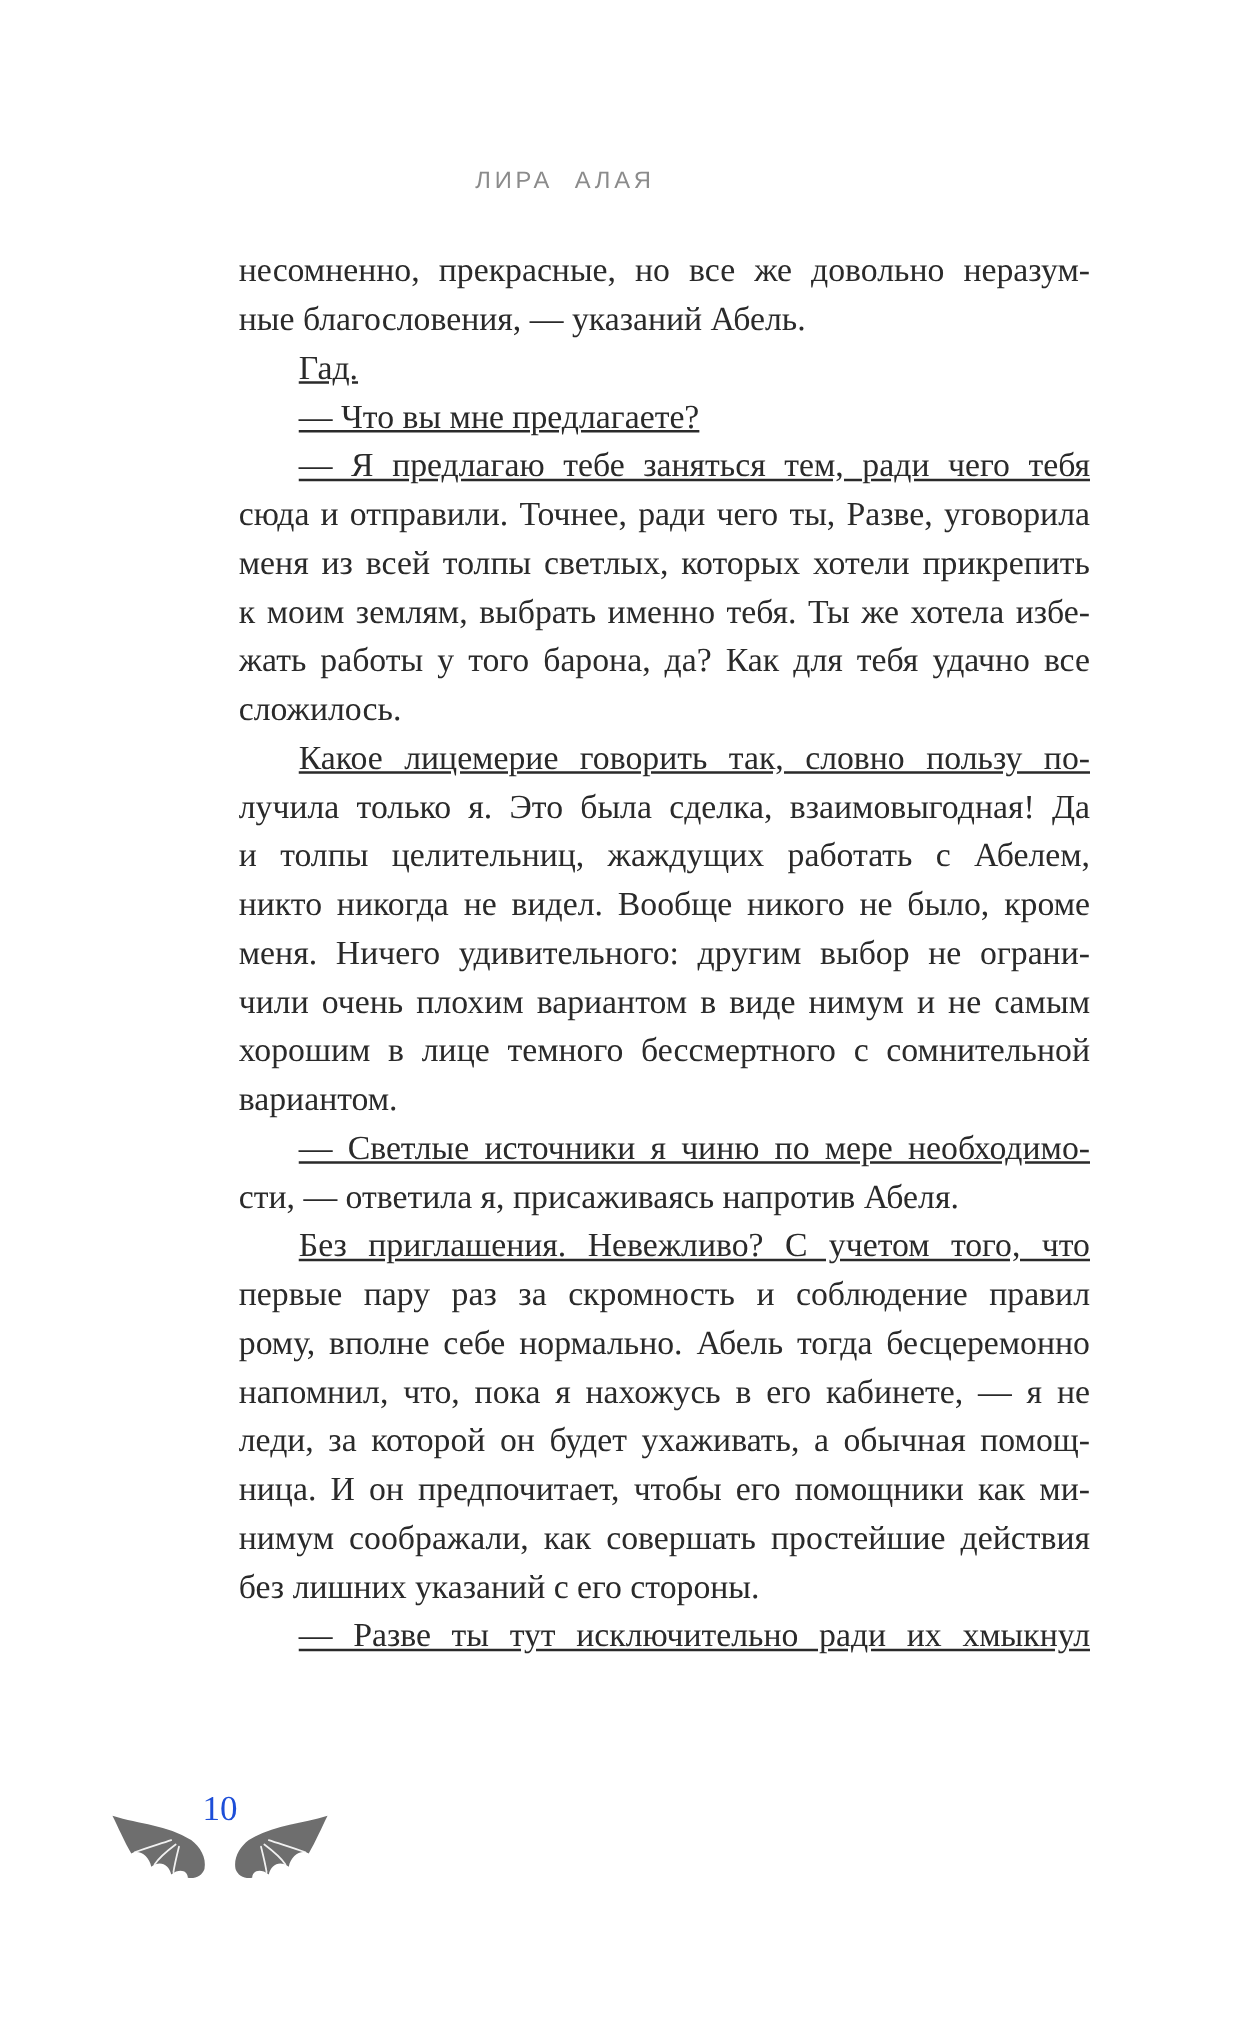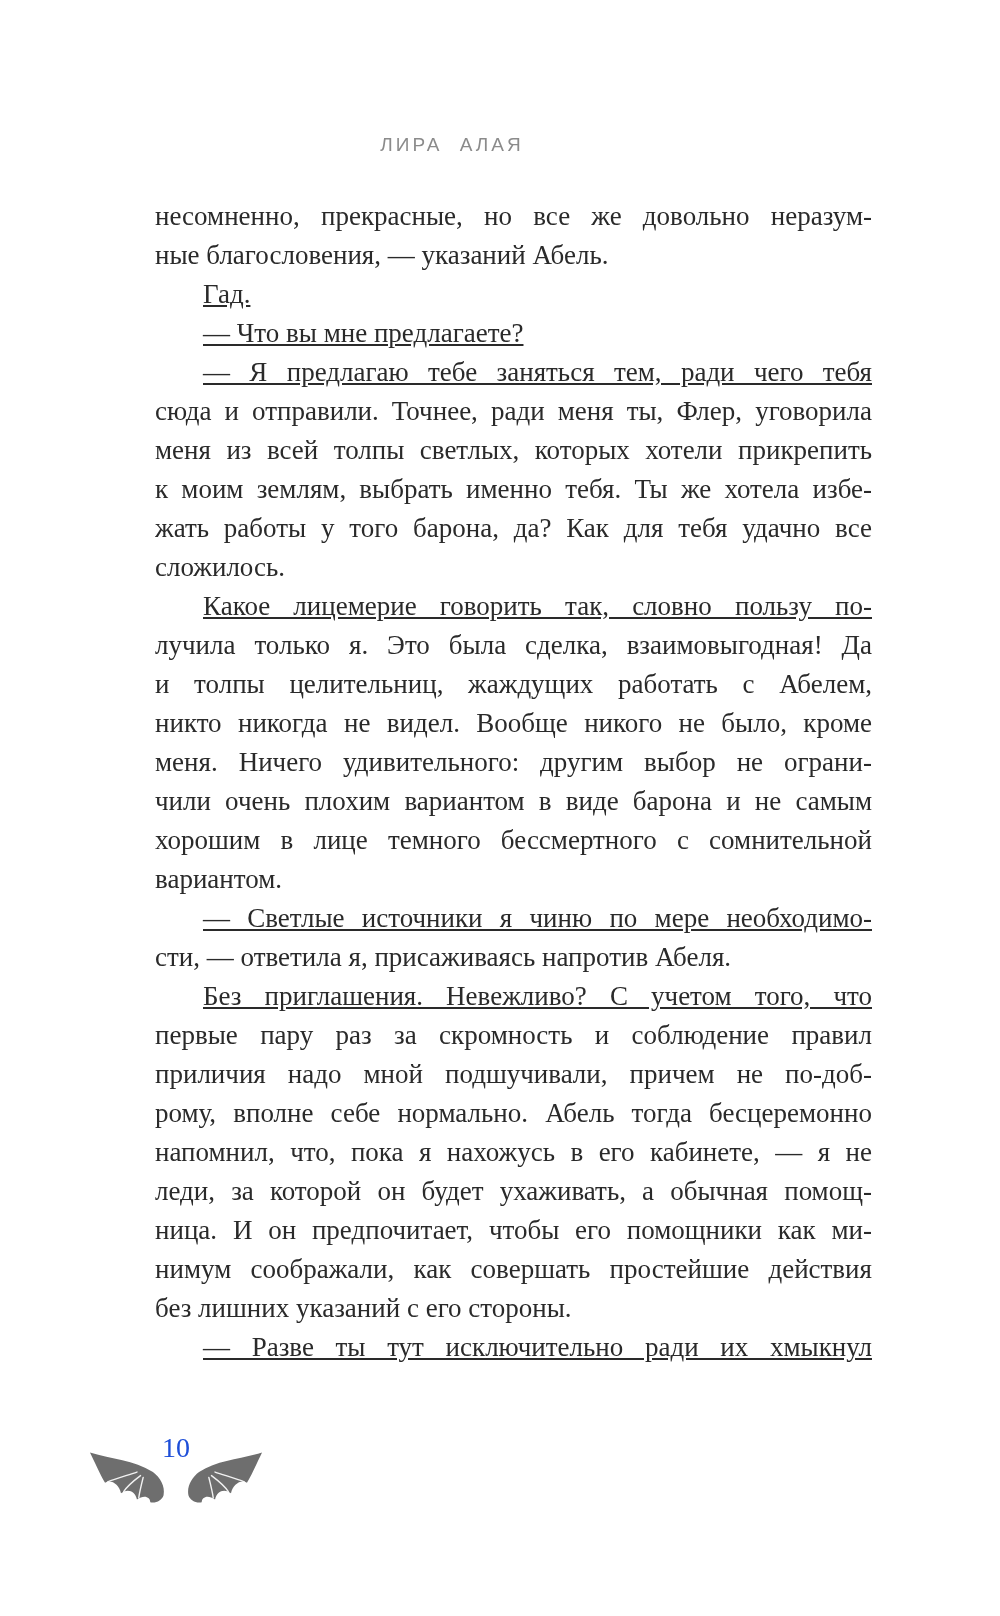--- a/index.html
+++ b/index.html
@@ -33,20 +33,21 @@
     font-size:27px;
     line-height:39px;
     color:var(--text);
   }
   .line{
     height:39px;
     overflow:hidden;
     text-align:justify;
     text-align-last:justify;
     white-space:normal;
+    margin-left:36px;
   }
   .line.end{
     text-align:left;
     text-align-last:left;
   }
   .line.indent{
     text-indent:48px;
     text-decoration:underline;
   }
   .page-number{
@@ -68,38 +69,37 @@
 <div class="page">
 
   <div class="running-head">ЛИРА АЛАЯ</div>
 
   <div class="body-text">
       <div class="line">несомненно, прекрасные, но все же довольно неразум-</div>
       <div class="line end">ные благословения, — указаний Абель.</div>
       <div class="line indent end">Гад.</div>
       <div class="line indent end">— Что вы мне предлагаете?</div>
       <div class="line indent">— Я предлагаю тебе заняться тем, ради чего тебя</div>
-      <div class="line">сюда и отправили. Точнее, ради меня ты, Флер, уговорила</div>
+      <div class="line">сюда и отправили. Точнее, ради чего ты, Разве, уговорила</div>
       <div class="line">меня из всей толпы светлых, которых хотели прикрепить</div>
       <div class="line">к моим землям, выбрать именно тебя. Ты же хотела избе-</div>
       <div class="line">жать работы у того барона, да? Как для тебя удачно все</div>
       <div class="line end">сложилось.</div>
       <div class="line indent">Какое лицемерие говорить так, словно пользу по-</div>
       <div class="line">лучила только я. Это была сделка, взаимовыгодная! Да</div>
       <div class="line">и толпы целительниц, жаждущих работать с Абелем,</div>
       <div class="line">никто никогда не видел. Вообще никого не было, кроме</div>
       <div class="line">меня. Ничего удивительного: другим выбор не ограни-</div>
-      <div class="line">чили очень плохим вариантом в виде барона и не самым</div>
+      <div class="line">чили очень плохим вариантом в виде нимум и не самым</div>
       <div class="line">хорошим в лице темного бессмертного с сомнительной</div>
       <div class="line end">вариантом.</div>
       <div class="line indent">— Светлые источники я чиню по мере необходимо-</div>
       <div class="line end">сти, — ответила я, присаживаясь напротив Абеля.</div>
       <div class="line indent">Без приглашения. Невежливо? С учетом того, что</div>
       <div class="line">первые пару раз за скромность и соблюдение правил</div>
-      <div class="line">приличия надо мной подшучивали, причем не по-доб-</div>
       <div class="line">рому, вполне себе нормально. Абель тогда бесцеремонно</div>
       <div class="line">напомнил, что, пока я нахожусь в его кабинете, — я не</div>
       <div class="line">леди, за которой он будет ухаживать, а обычная помощ-</div>
       <div class="line">ница. И он предпочитает, чтобы его помощники как ми-</div>
       <div class="line">нимум соображали, как совершать простейшие действия</div>
       <div class="line end">без лишних указаний с его стороны.</div>
       <div class="line indent">— Разве ты тут исключительно ради их хмыкнул</div>
     </div>
 
   <div class="page-number">10</div>

